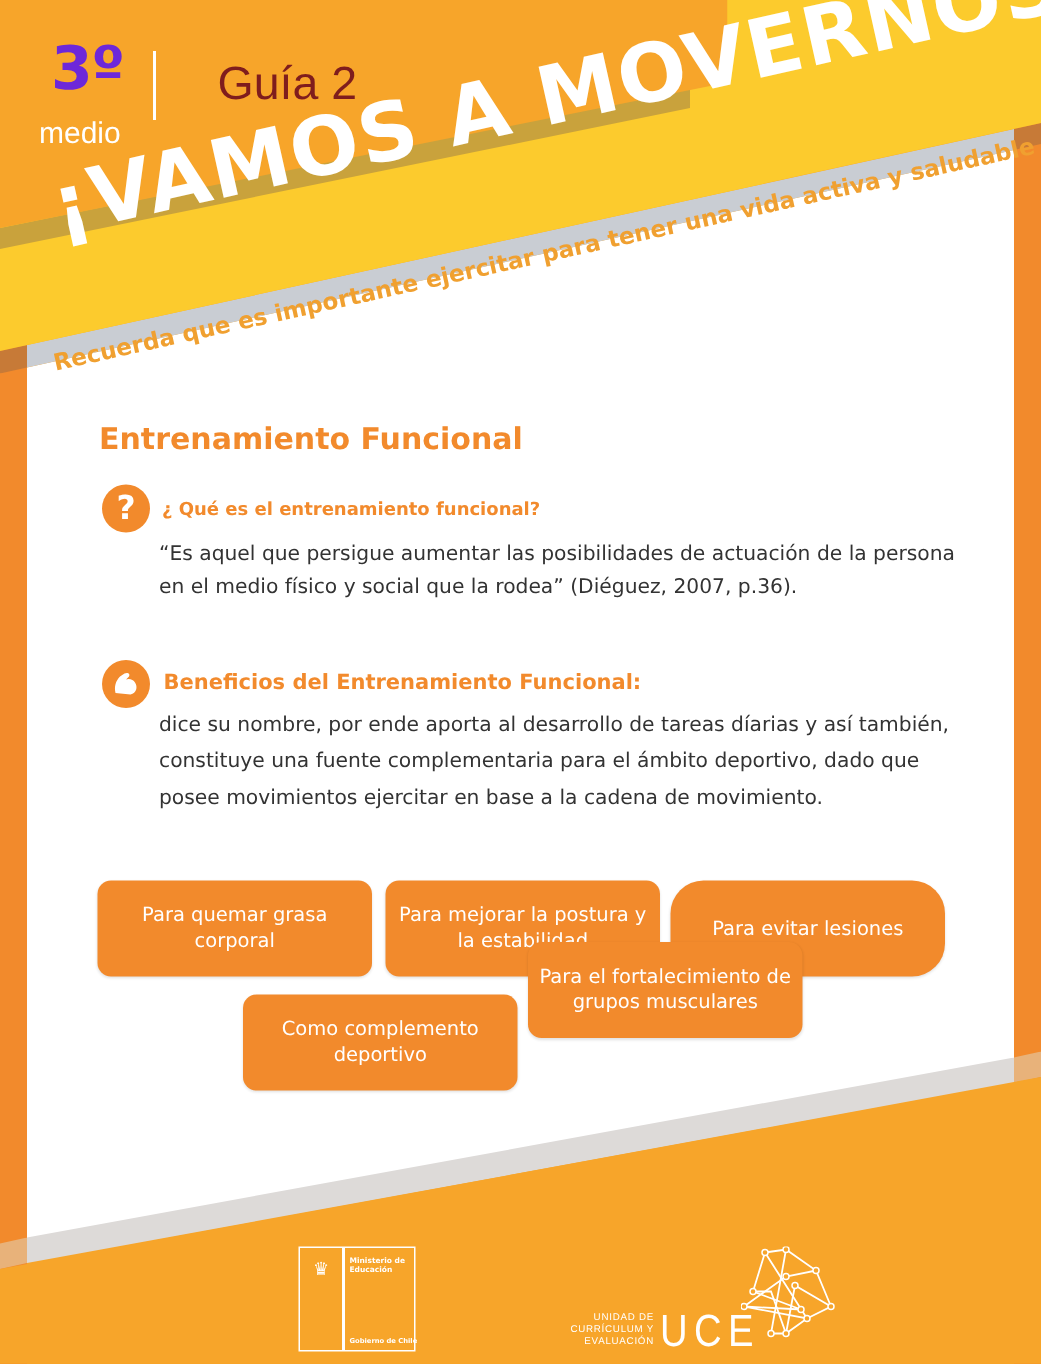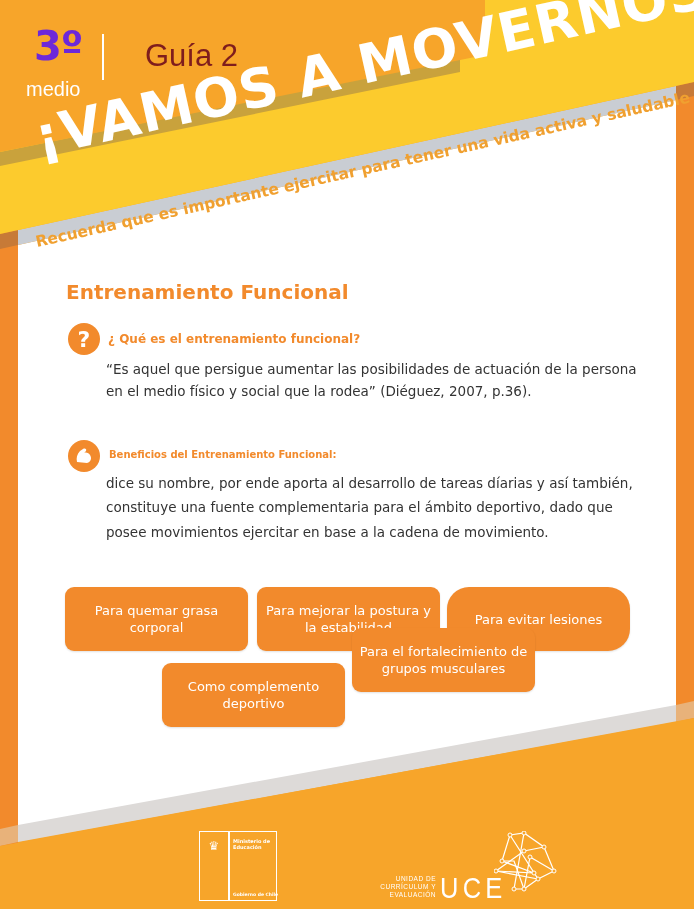--- a/index.html
+++ b/index.html
@@ -102,21 +102,21 @@
   .q-icon { left: 68px; top: 323px; }
   .arm-icon { left: 68px; top: 440px; }
   .q-title {
     left: 108px; top: 328px; color: #F28A2C; font-weight: bold; font-size: 12px; line-height: 22px;
   }
   .q-text {
     left: 106px; top: 358px; width: 520px; color: #333; font-size: 13.5px; line-height: 22px;
     font-family: "DejaVu Sans", sans-serif;
   }
   .b-title {
-    left: 109px; top: 444px; color: #F28A2C; font-weight: bold; font-size: 10px; line-height: 22px;
+    left: 109px; top: 444px; color: #F28A2C; font-weight: bold; font-size: 14px; line-height: 22px;
   }
   .b-text {
     left: 106px; top: 471px; width: 520px; color: #333; font-size: 13.5px; line-height: 24.3px;
   }
   .q-text span, .b-text span { display: block; white-space: nowrap; }
 
   
   .pill {
     position: absolute; background: #F28A2C; border-radius: 9px; color: #fff;
     display: flex; align-items: center; justify-content: center; text-align: center;

